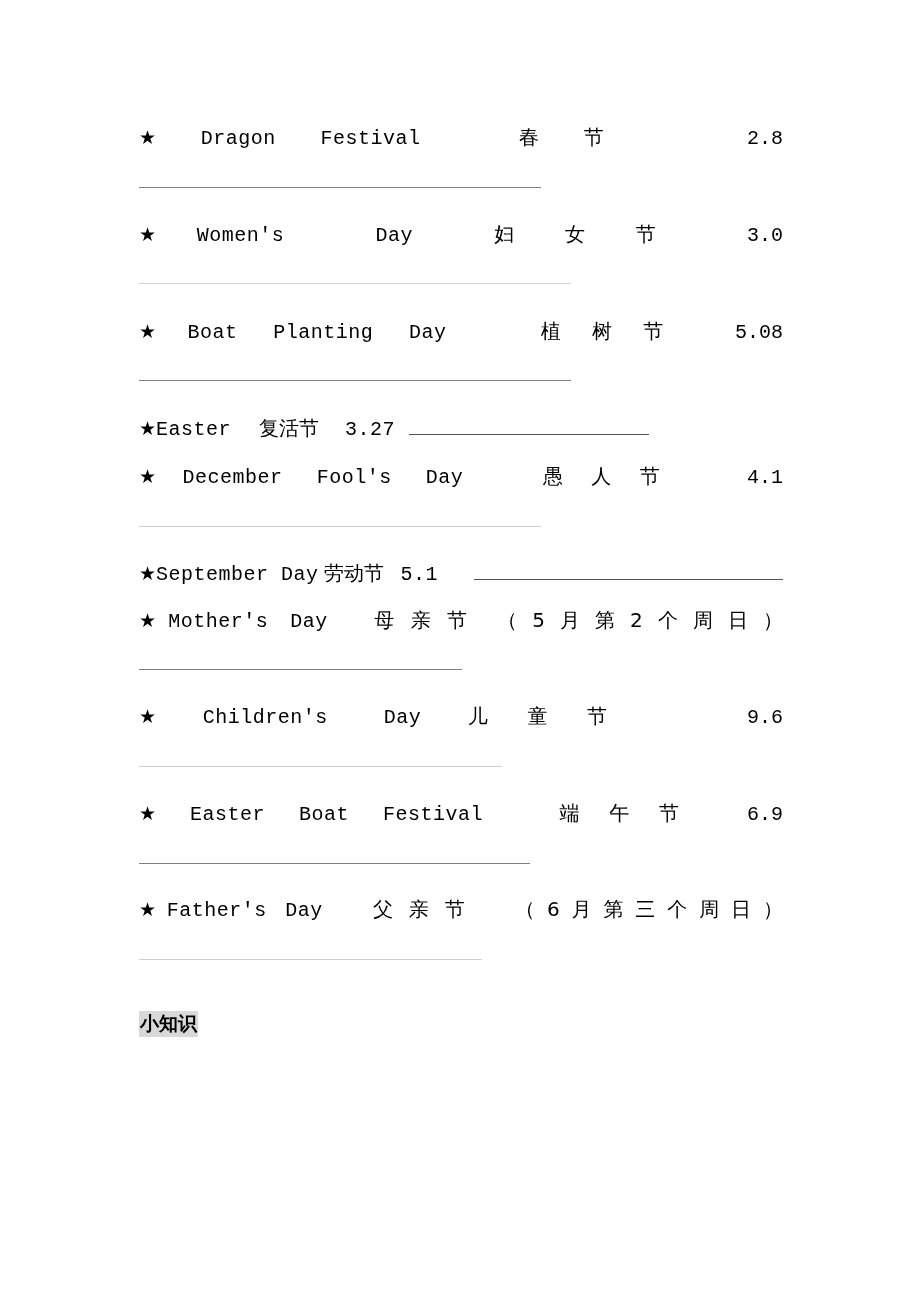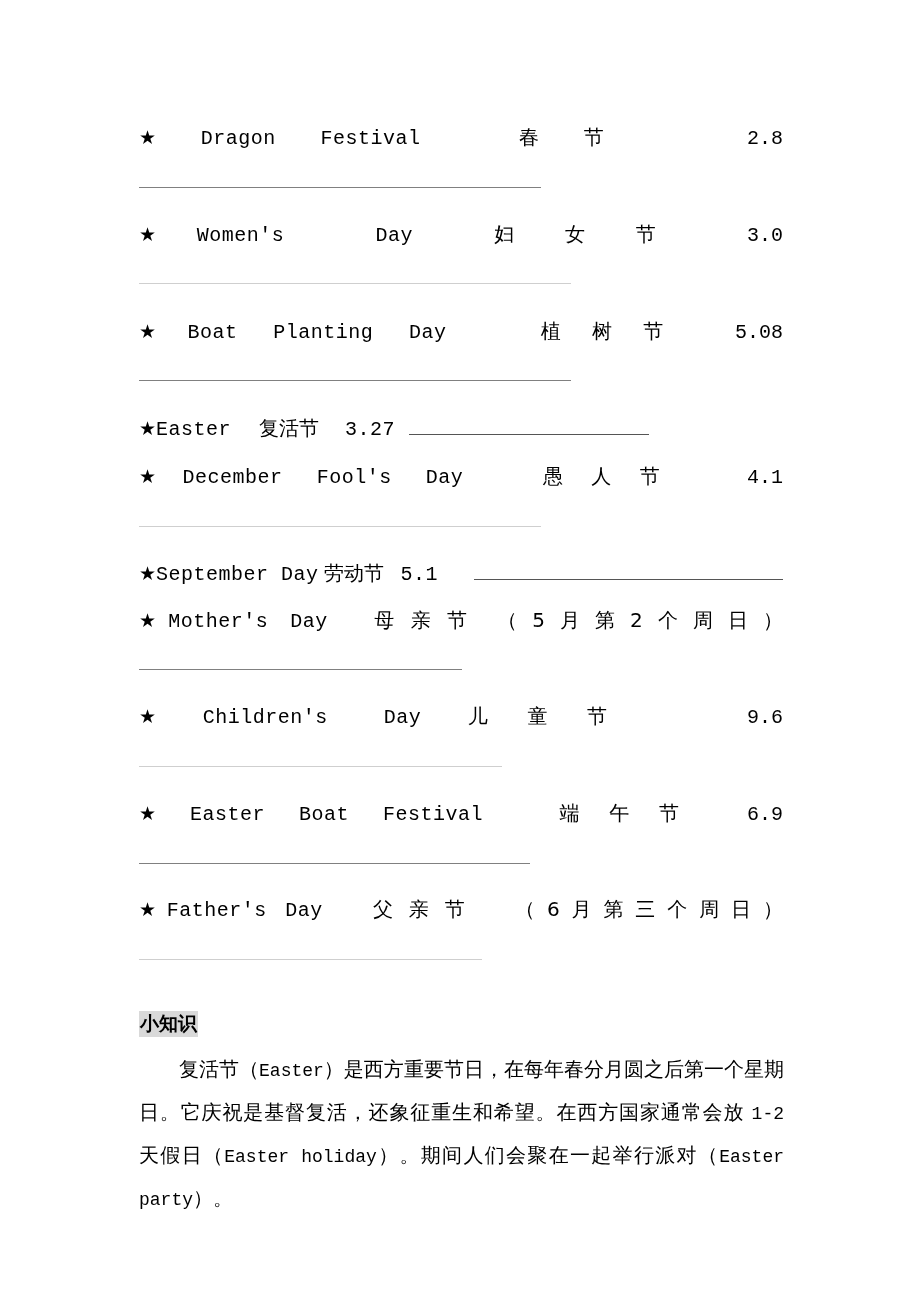--- a/index.html
+++ b/index.html
@@ -311,17 +311,14 @@
     <span class="cn">周</span>
     <span class="spacer" style="flex-grow:0.45;"></span>
     <span class="cn">日</span>
     <span class="spacer" style="flex-grow:0.45;"></span>
     <span class="cn">）</span>
   </div>
   <div class="rule light" style="top:959px;width:343px;"></div>
 
   <div class="heading-box" style="top:1011px;">小知识</div>
 
-  <div class="para" style="top:1049px;">
-    <span class="cn-run">复活节（</span><span class="latin">Easter</span><span class="cn-run">）是西方重要节日，在每年春分月圆之后第一个星期日。它庆祝是基督复活，还象征重生和希望。在西方国家通常会放 </span><span class="latin">1-2</span><span class="cn-run"> 天假日（</span><span class="latin">Easter holiday</span><span class="cn-run">）。期间人们会聚在一起举行派对（</span><span class="latin">Easter party</span><span class="cn-run">）。</span>
-  </div>
 
 </div>
 
 </body></html>

